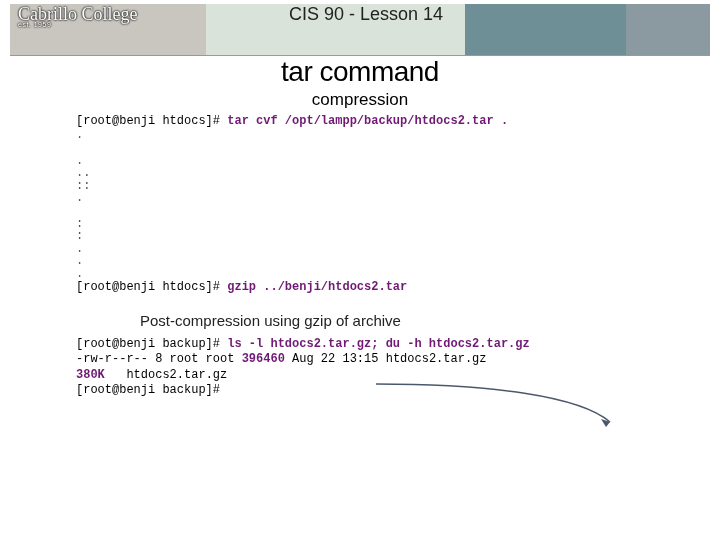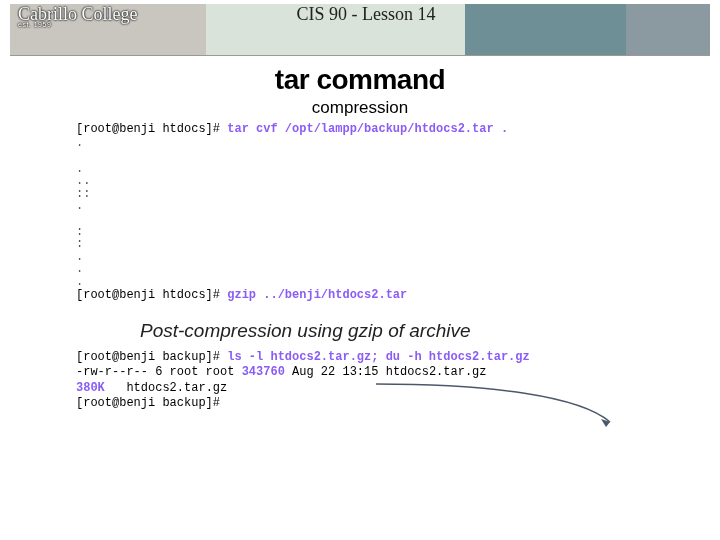--- a/index.html
+++ b/index.html
@@ -41,62 +41,60 @@
     display: block;
     margin-top: -4px;
     letter-spacing: 0.5px;
   }
   .banner-title {
     position: absolute;
     left: 12px; right: 0;
     text-align: center;
     font-size: 18px;
     color: #222;
-    font-family: Liberation Serif, serif;
   }
 
   h1.title {
     text-align: center;
     font-family: Verdana, Arial, sans-serif;
     font-size: 28px;
-    font-weight: 700;
-    margin: 8px 0 0 0;
+    font-weight: 400;
+    margin: 0 0 0 0;
     letter-spacing: -0.5px;
   }
   .subtitle {
     text-align: center;
     font-family: Verdana, Arial, sans-serif;
     font-size: 17px;
     margin: 2px 0 4px 0;
   }
 
   .term {
     font-family: "Courier New", monospace;
     font-size: 12px;
     line-height: 1.28;
     white-space: pre;
     margin: 0 0 0 76px;
     color: #000;
   }
   .term .hl {
-    color: #8b5cf6;
+    color: #701a75;
     font-weight: bold;
   }
   .snip {
     font-family: "Courier New", monospace;
     font-size: 12px;
     line-height: 1.05;
     margin-left: 76px;
     color: #555;
   }
 
   .caption {
     font-family: Verdana, Arial, sans-serif;
-    font-style: italic;
-    font-size: 19px;
+    font-size: 15px;
     margin: 16px 12px 8px 140px;
     position: relative;
     color: #222;
   }
 
   
   .arrow-svg {
     position: absolute;
     left: 370px;
     top: 378px;
@@ -141,15 +139,15 @@
 <div class="term"><span>[root@benji htdocs]# </span><span class="hl">gzip ../benji/htdocs2.tar</span></div>
 
 <div class="caption">Post-compression using gzip of archive</div>
 
 <svg class="arrow-svg" width="260" height="70">
   <path d="M 6 6 C 120 6, 210 18, 240 44" stroke="#4b586b" stroke-width="1.6" fill="none"></path>
   <path d="M 240 44 l -9 -3 l 5 8 z" fill="#4b586b"></path>
 </svg>
 
 <div class="term result-block"><span>[root@benji backup]# </span><span class="hl">ls -l htdocs2.tar.gz; du -h htdocs2.tar.gz</span>
-<span>-rw-r--r-- 6 root root </span><span class="hl">343760</span><span> Aug 22 13:15 htdocs2.tar.gz</span>
+<span>-rw-r--r-- 8 root root </span><span class="hl">396460</span><span> Aug 22 13:15 htdocs2.tar.gz</span>
 <span class="hl">380K</span><span>   htdocs2.tar.gz</span>
 <span>[root@benji backup]#</span></div>
 
 </body></html>

